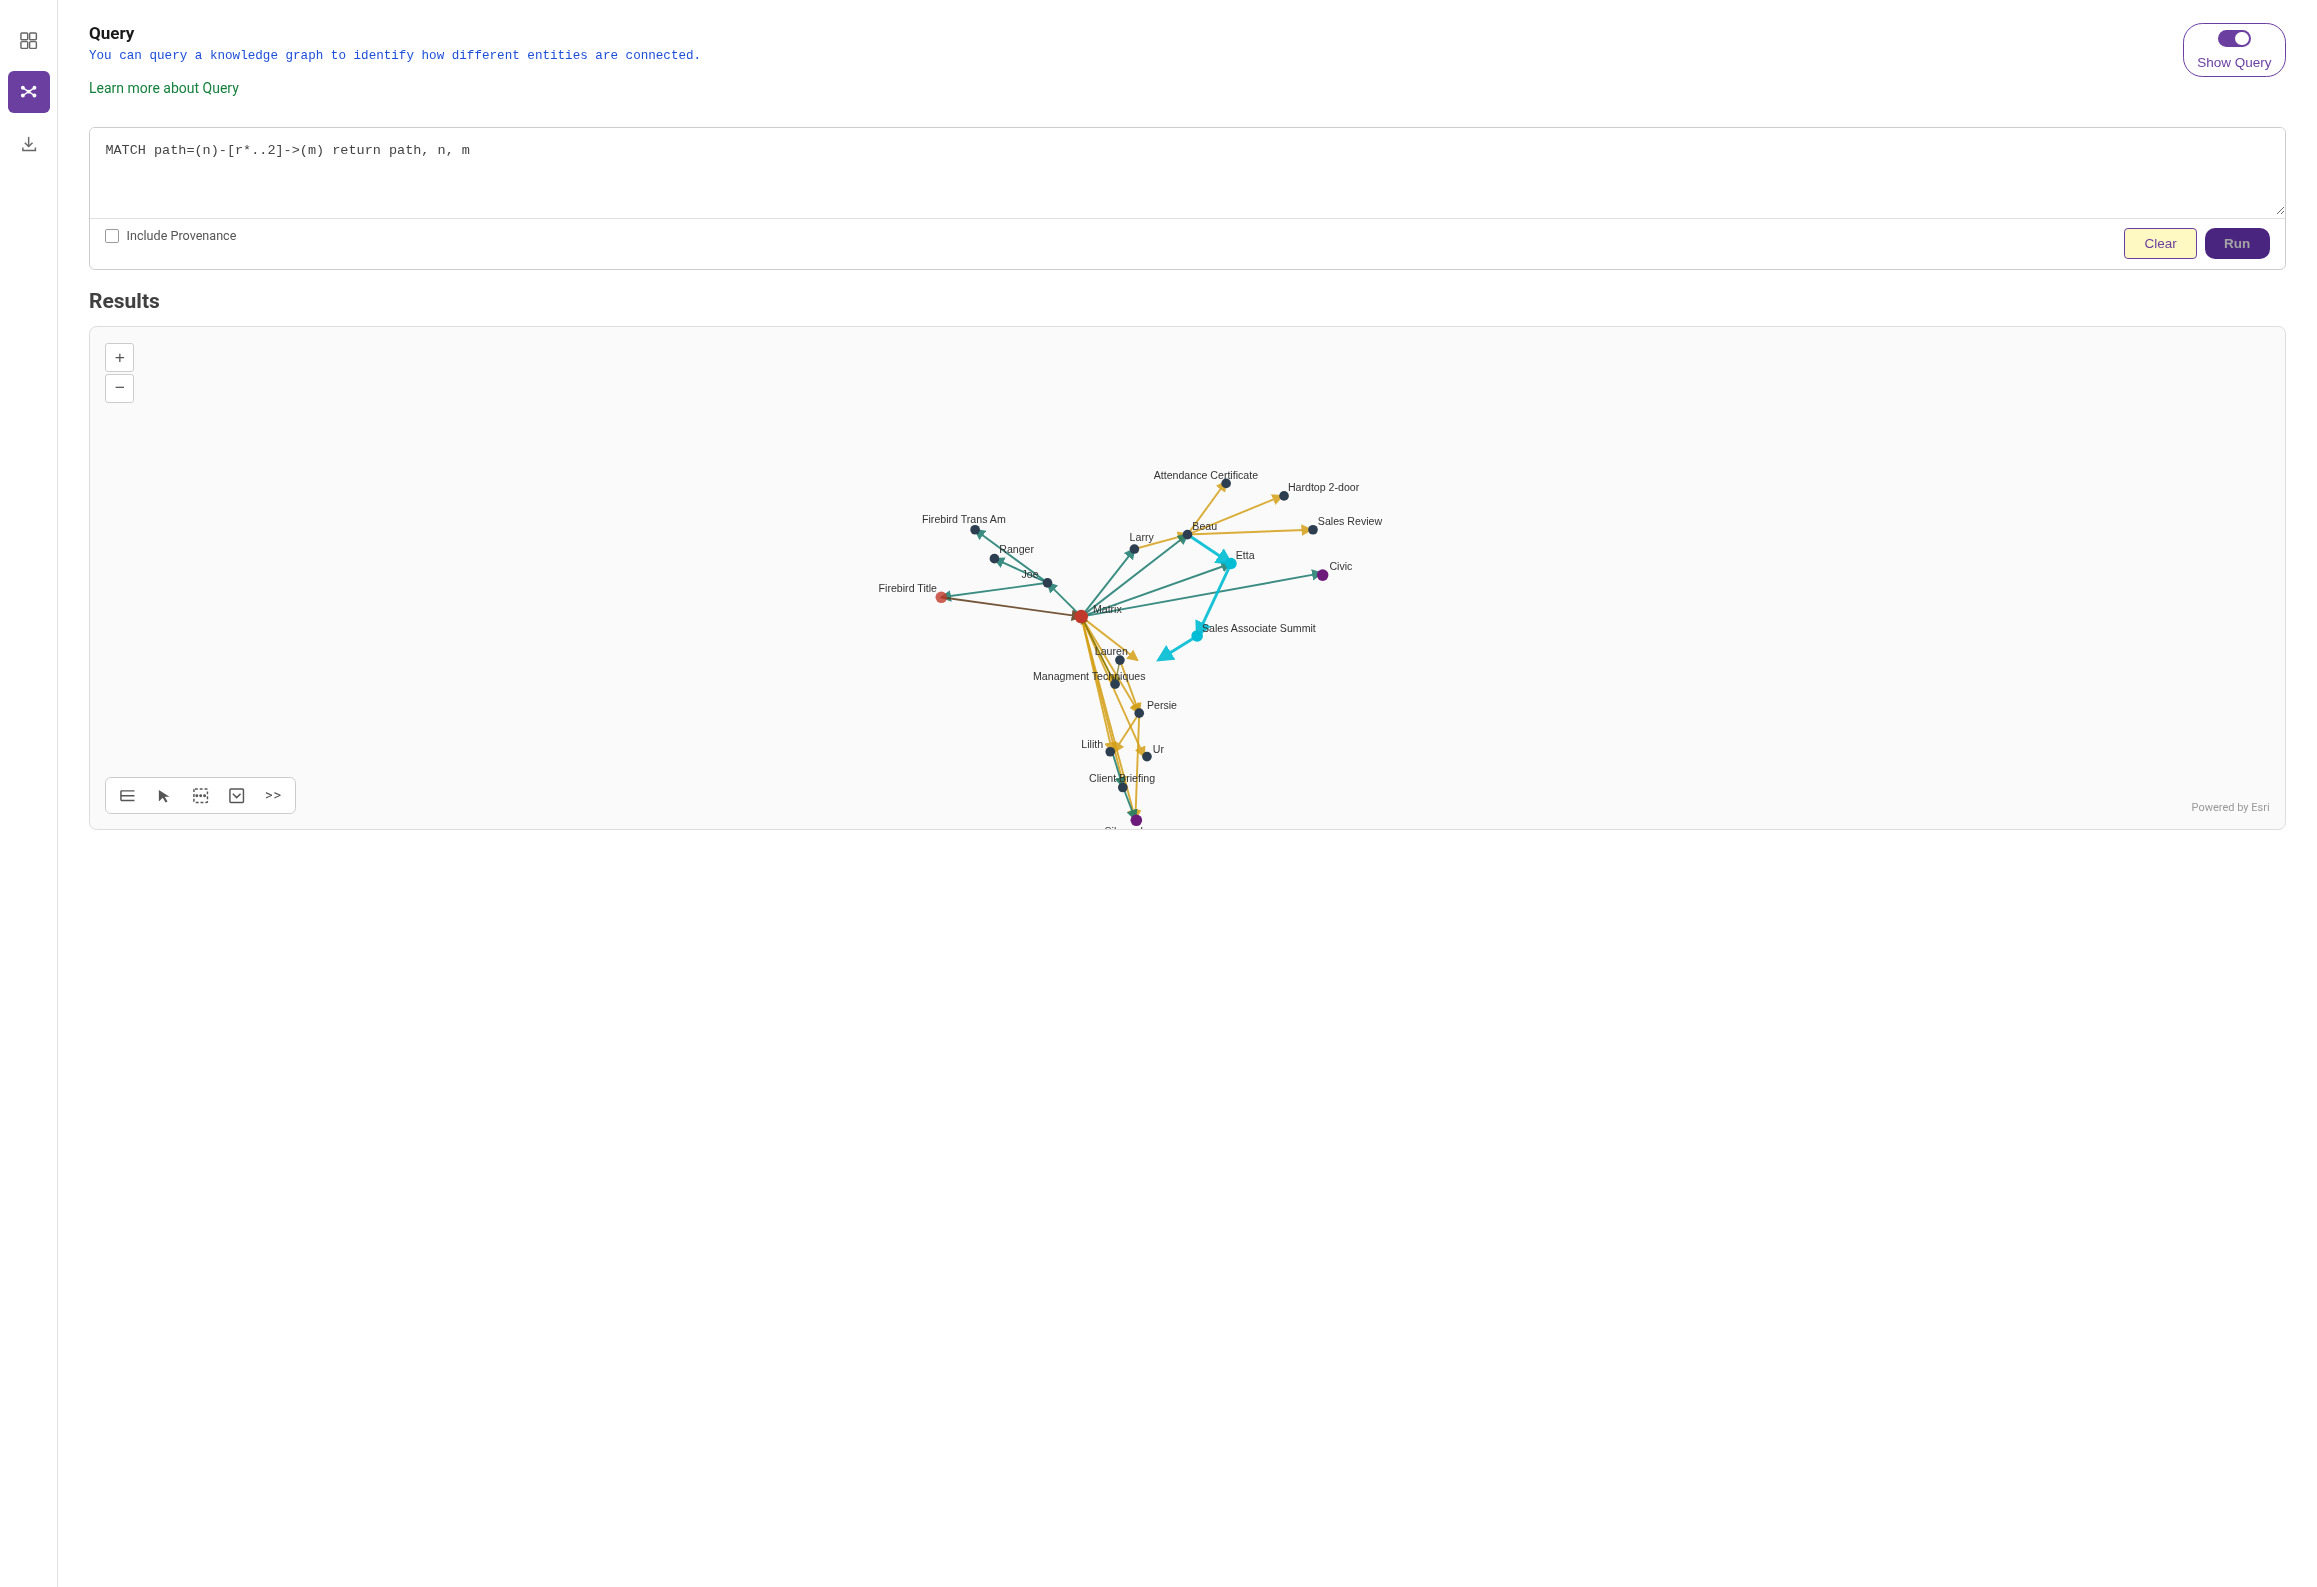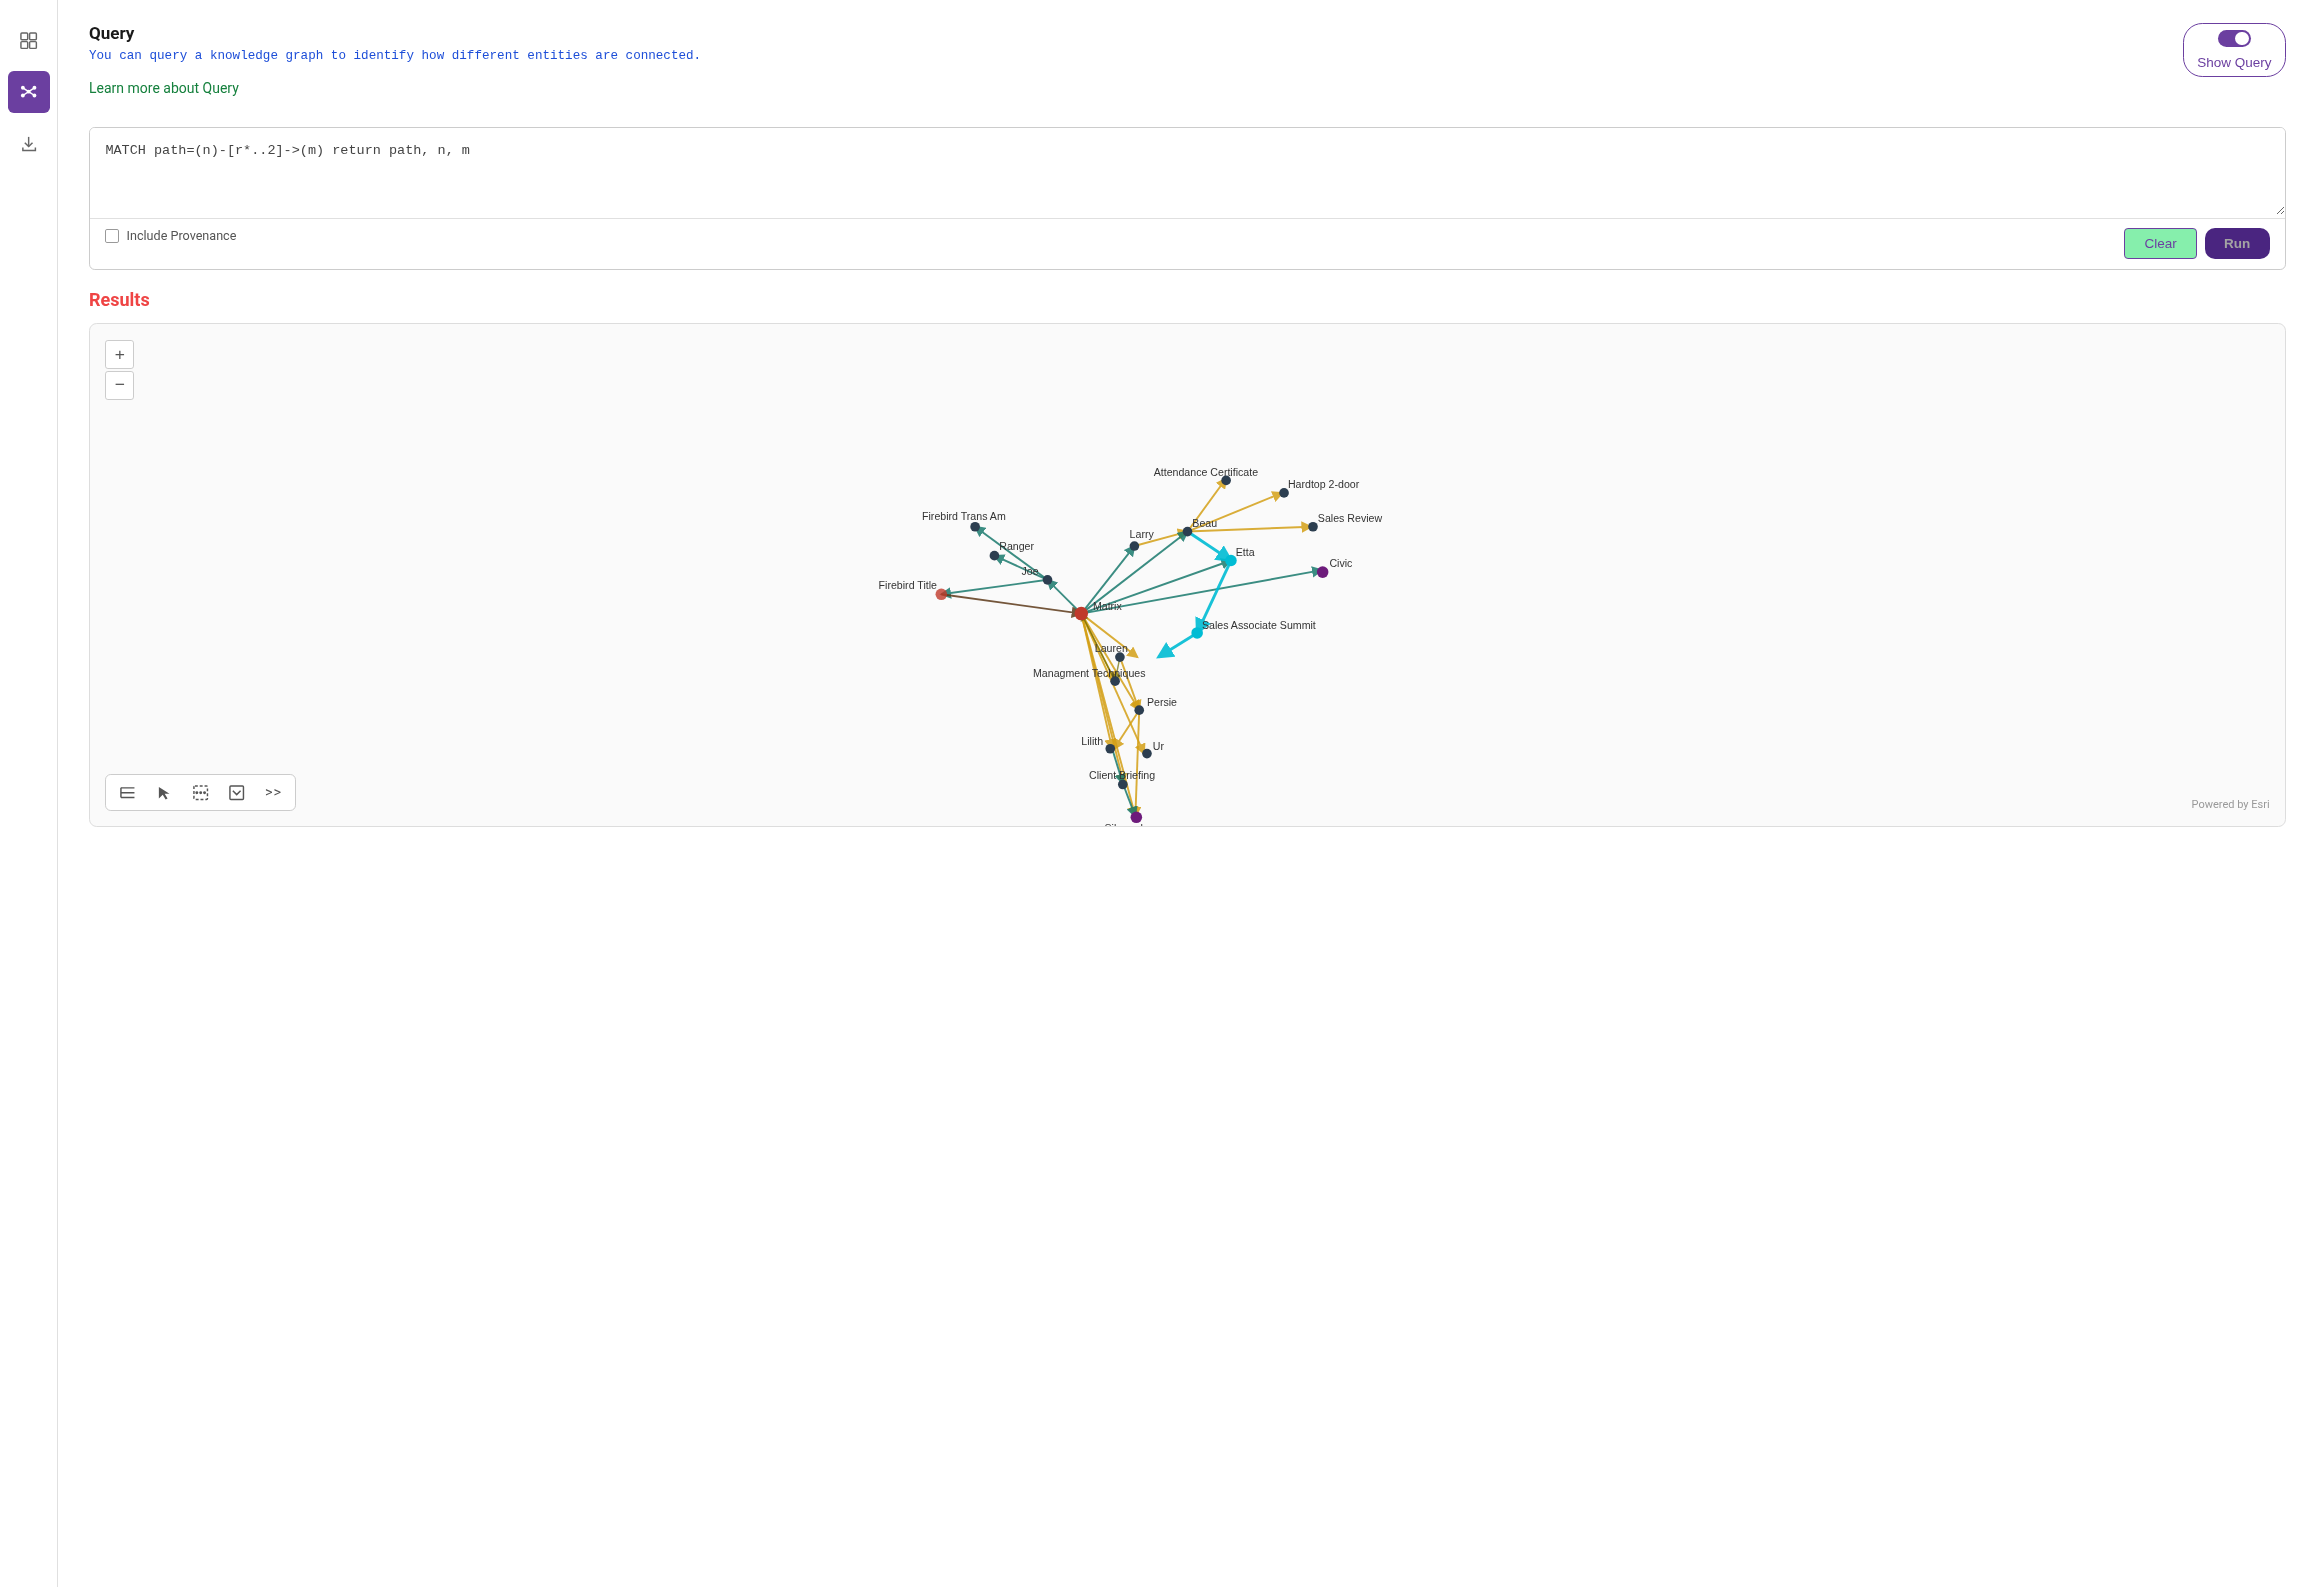--- a/index.html
+++ b/index.html
@@ -145,40 +145,40 @@
       background: #fff;
     }
     .btn-group {
       display: flex;
       gap: 7.7px;
     }
     .btn-clear {
       padding: 6.8px 19.3px;
       border: 1.4px solid #6b3fa0;
       border-radius: 3.9px;
-      background: #86efac;
+      background: #fef9c3;
       color: #6b3fa0;
       font-size: 13.5px;
       cursor: pointer;
       font-weight: 500;
     }
     .btn-run {
       padding: 6.8px 19.3px;
       border: none;
       border-radius: 10px;
       background: #4a2580;
       color: #a3a3a3;
       font-size: 13.5px;
       cursor: pointer;
       font-weight: 600;
     }
     .results-title {
-      font-size: 18px;
+      font-size: 21px;
       font-weight: 700;
-      color: #ef4444;
+      color: #404040;
       margin-bottom: 13.5px;
     }
     .results-container {
       border: 1px solid #ddd;
       border-radius: 7.7px;
       background: #fafafa;
       position: relative;
       min-height: 502px;
       overflow: hidden;
     }

